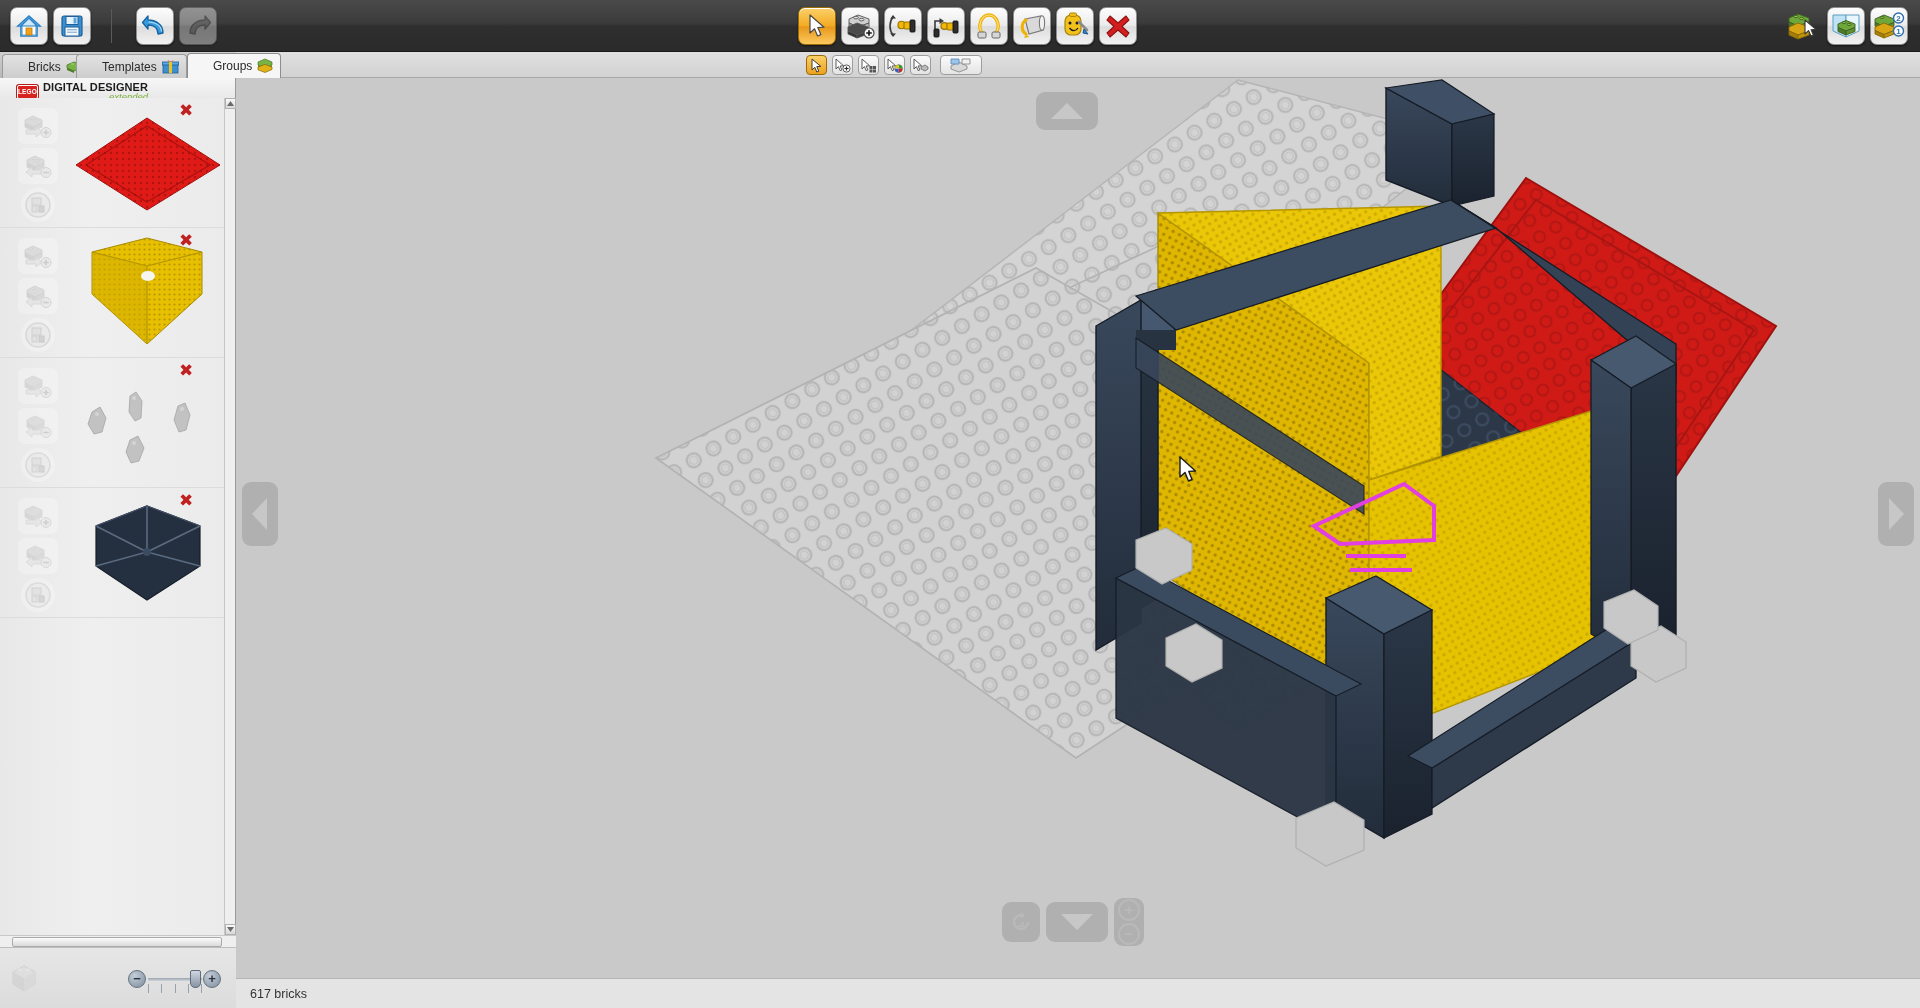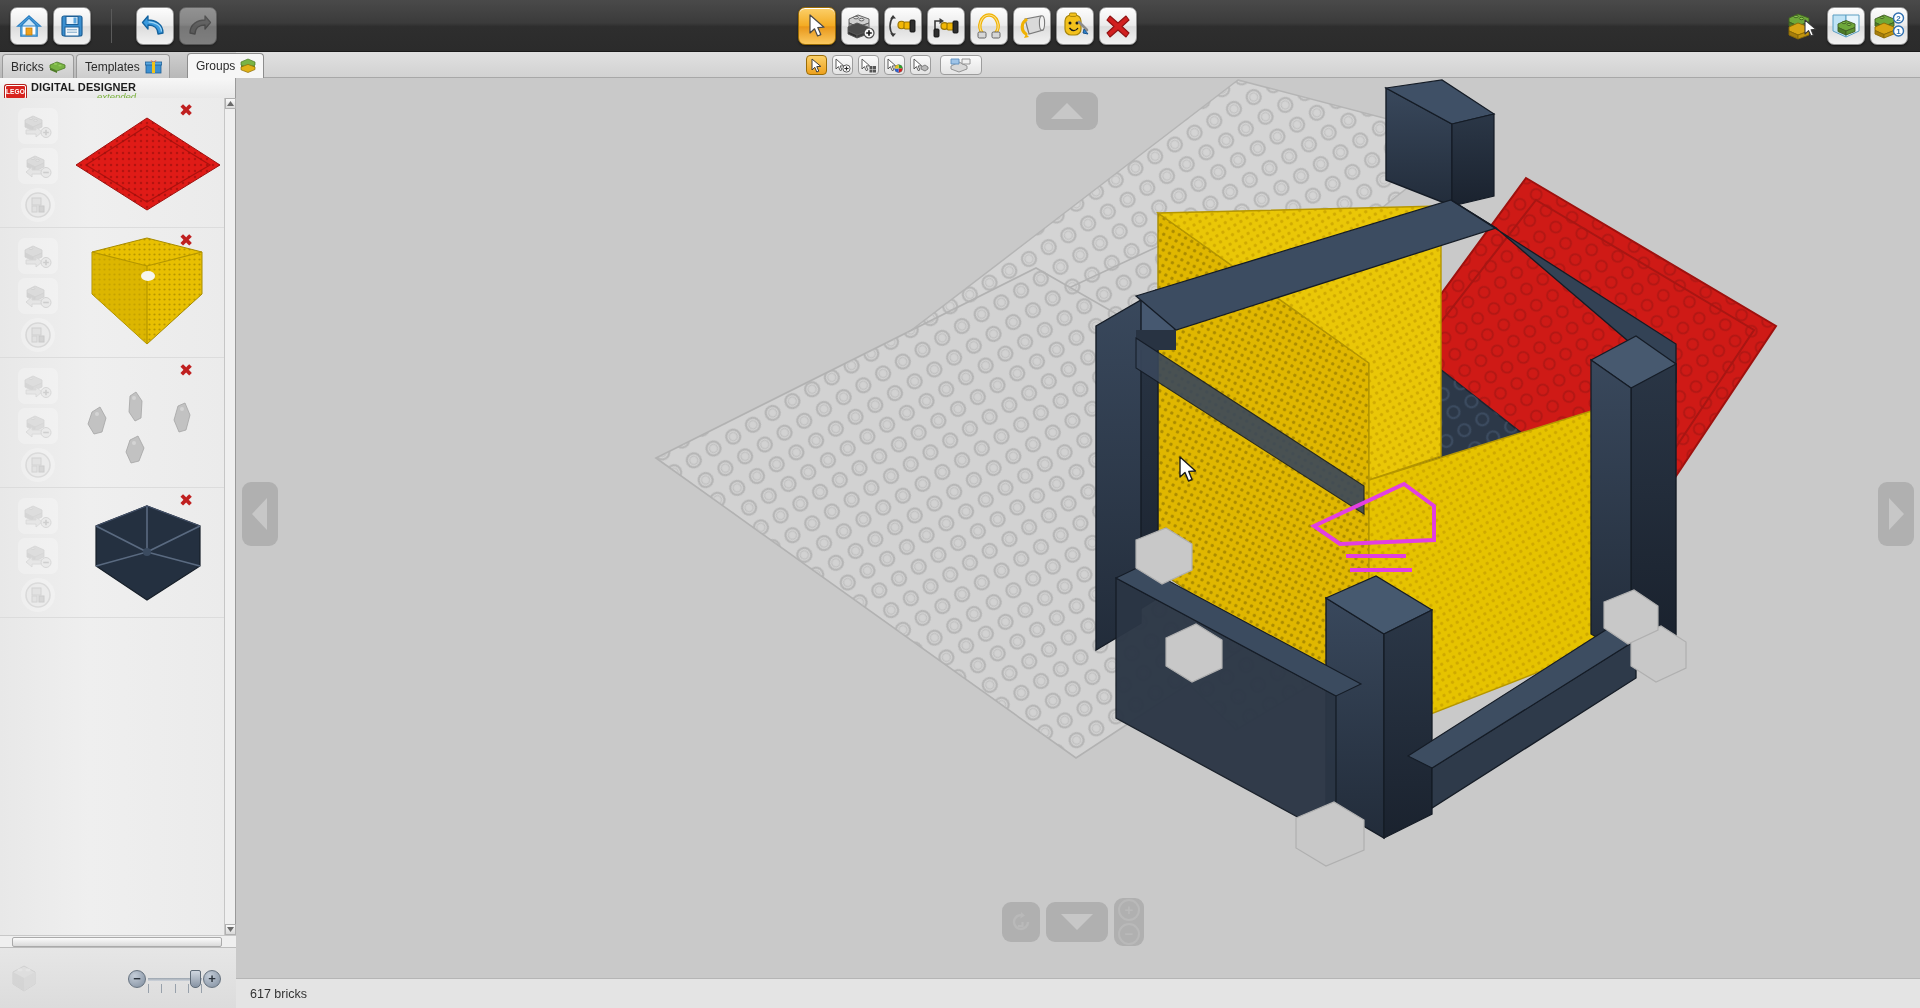--- a/index.html
+++ b/index.html
@@ -37,37 +37,37 @@
   .tb-sep { width: 1px; height: 34px; background: #1e1e1e; border-right: 1px solid #5a5a5a; margin: 0 9px; }
 
   
   #tab-bar {
     position: absolute; left: 0; top: 52px; width: 240px; height: 26px;
     background: linear-gradient(to bottom,#cfcfcf,#b8b8b8);
   }
   .tab {
     position: absolute; top: 2px; height: 24px;
     display: flex; align-items: center; gap: 5px;
-    padding: 0 7px 0 8px;
+    padding: 0 7px 0 25px;
     background: linear-gradient(to bottom,#e2e2e2,#cdcdcd);
     border: 1px solid #9b9b9b; border-bottom: none;
     border-radius: 4px 4px 0 0;
     font-size: 12px; color: #2b2b2b; cursor: pointer; white-space: nowrap;
   }
   .tab.selected { background: #f6f6f6; border-color:#8d8d8d; top:1px; height:25px; z-index:5; }
 
   
   #sidebar {
     position: absolute; left: 0; top: 78px; width: 236px; height: 930px;
     background: #ededed; border-right: 1px solid #9a9a9a;
   }
   #brand-bar {
     height: 28px; background: linear-gradient(to bottom,#f7f7f7,#e3e3e3);
     border-bottom: 1px solid #b4b4b4;
-    display: flex; align-items: center; padding-left: 5px; gap: 5px;
+    display: flex; align-items: center; padding-left: 17px; gap: 5px;
   }
   #lego-logo {
     width: 21px; height: 14px; background: #d8241f; border-radius: 2px;
     color: #fff; font-size: 6.5px; font-weight: bold; letter-spacing:.2px;
     display: flex; align-items: center; justify-content: center;
     border: 1px solid #fff; box-shadow: 0 0 0 1px #b3201b;
   }
   #brand-text { line-height: 1; }
   #brand-main { font-size: 11px; font-weight: bold; color: #1c1c1c; letter-spacing: .1px; }
   #brand-sub { font-size: 9.5px; color: #7bb23e; font-style: italic; text-align: right; margin-top:-1px;}

